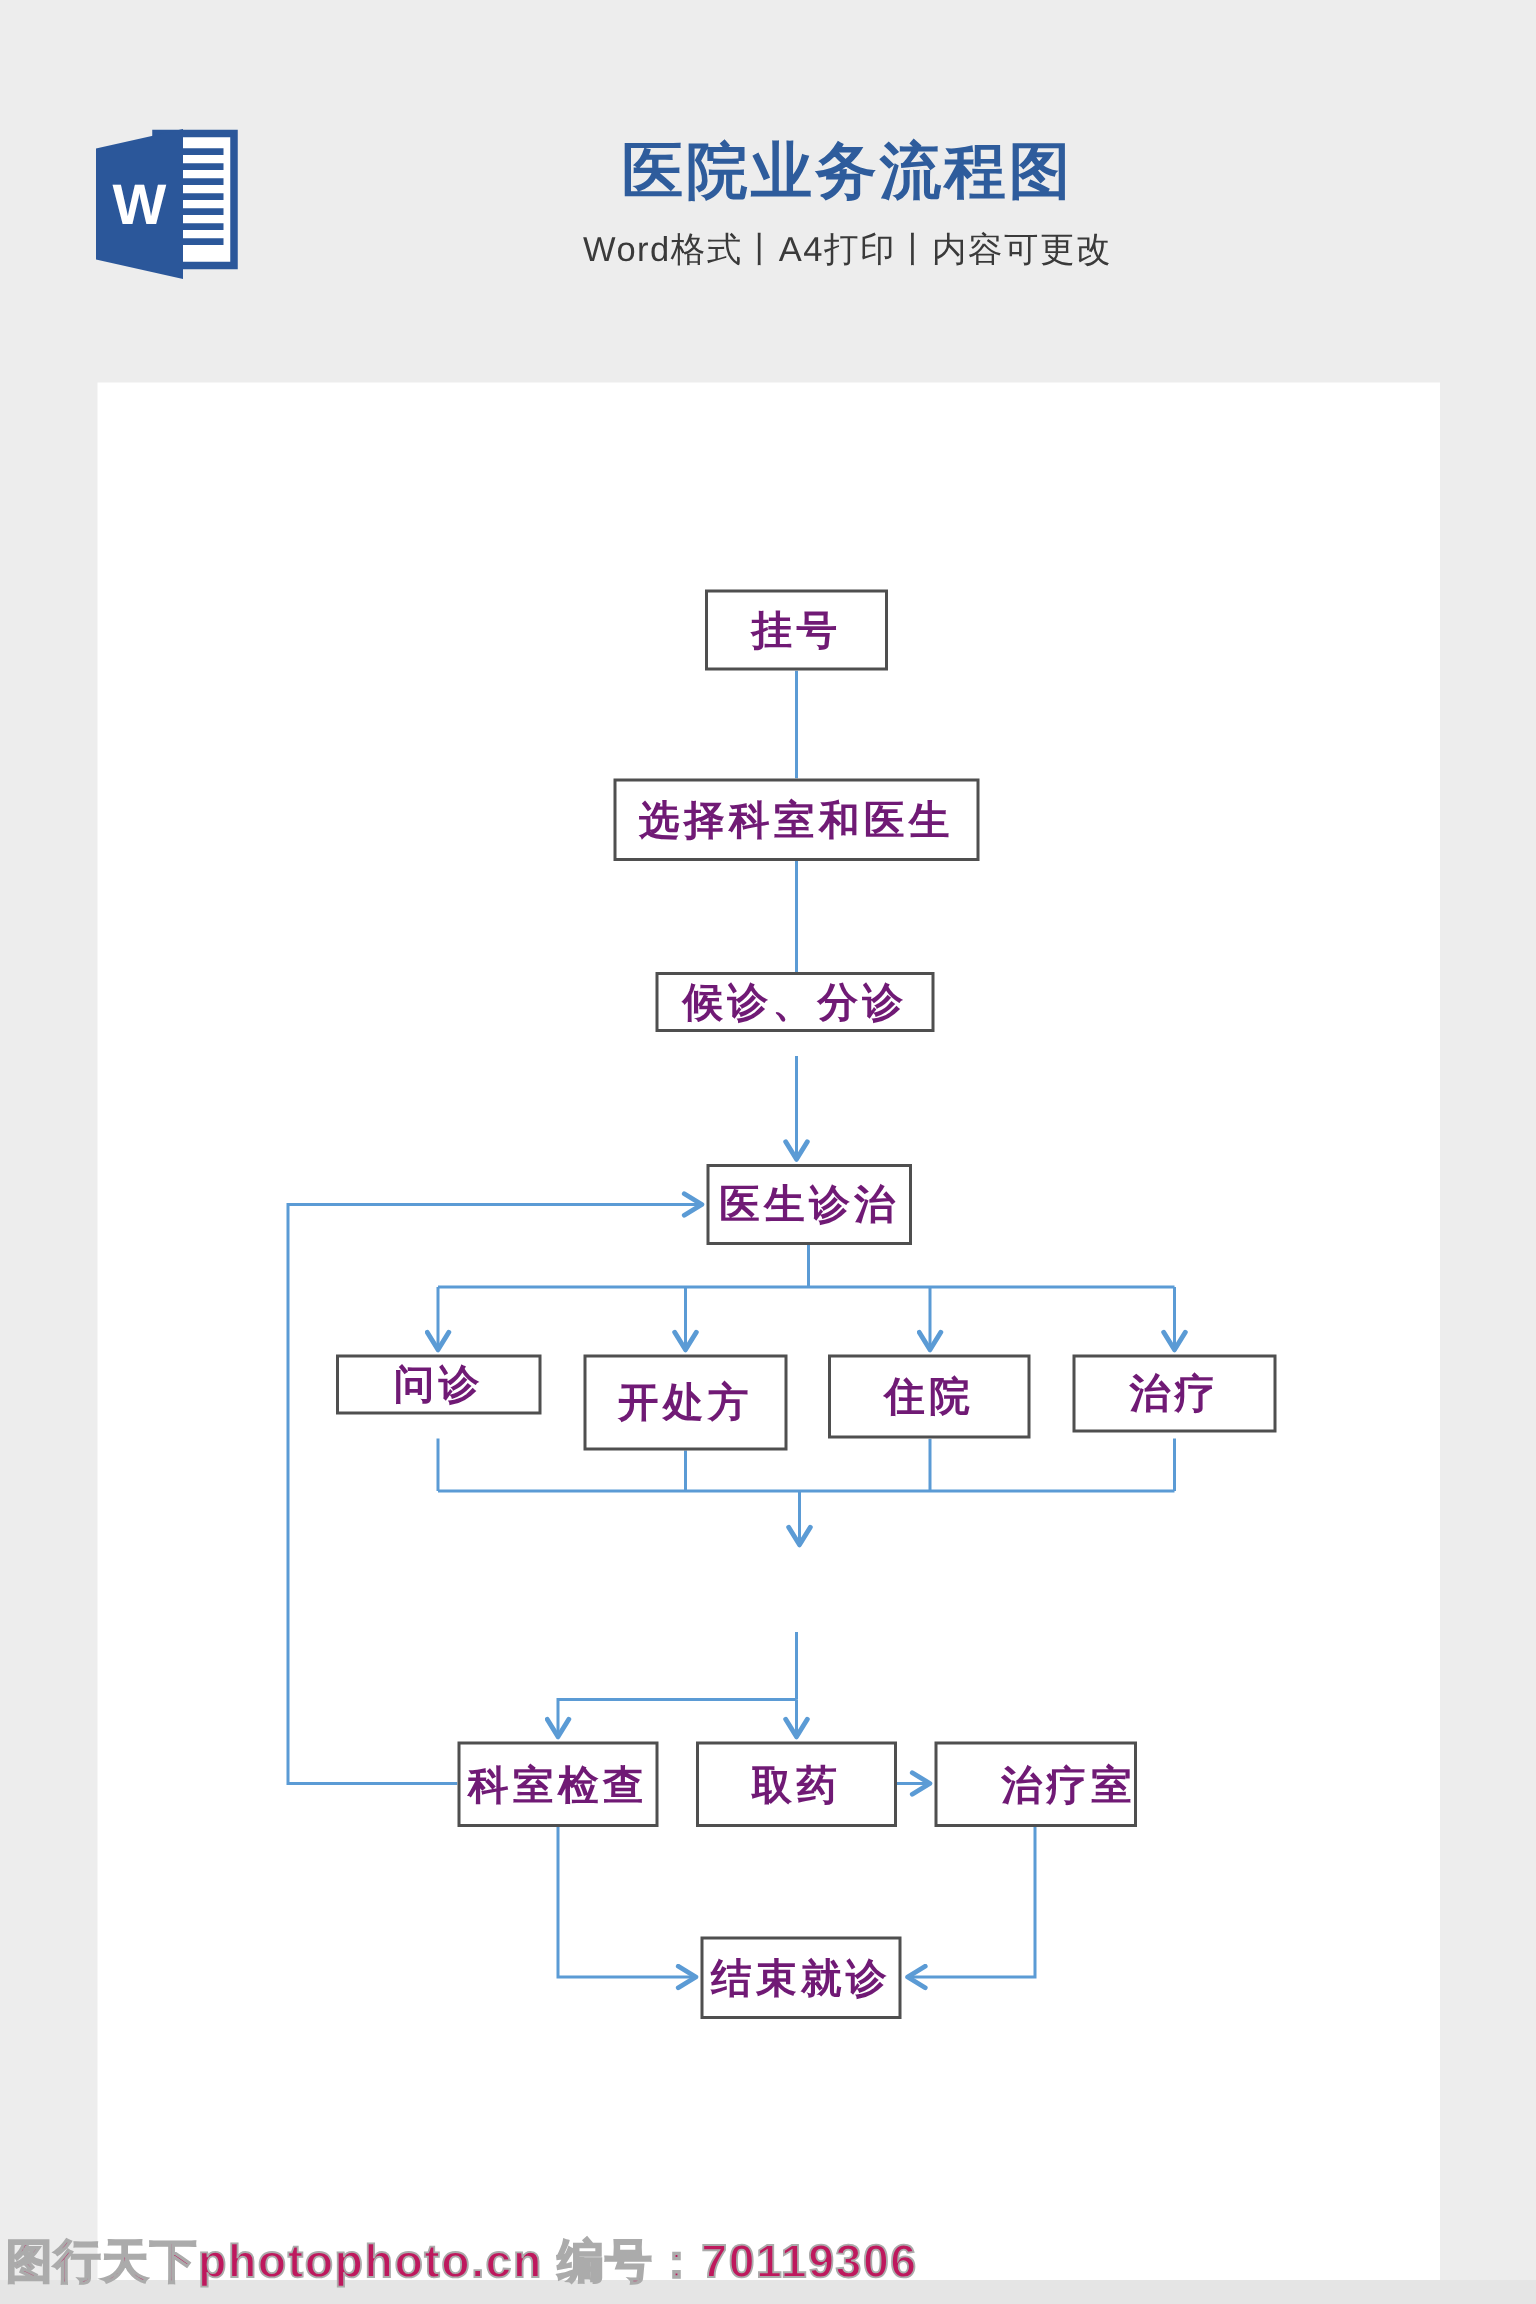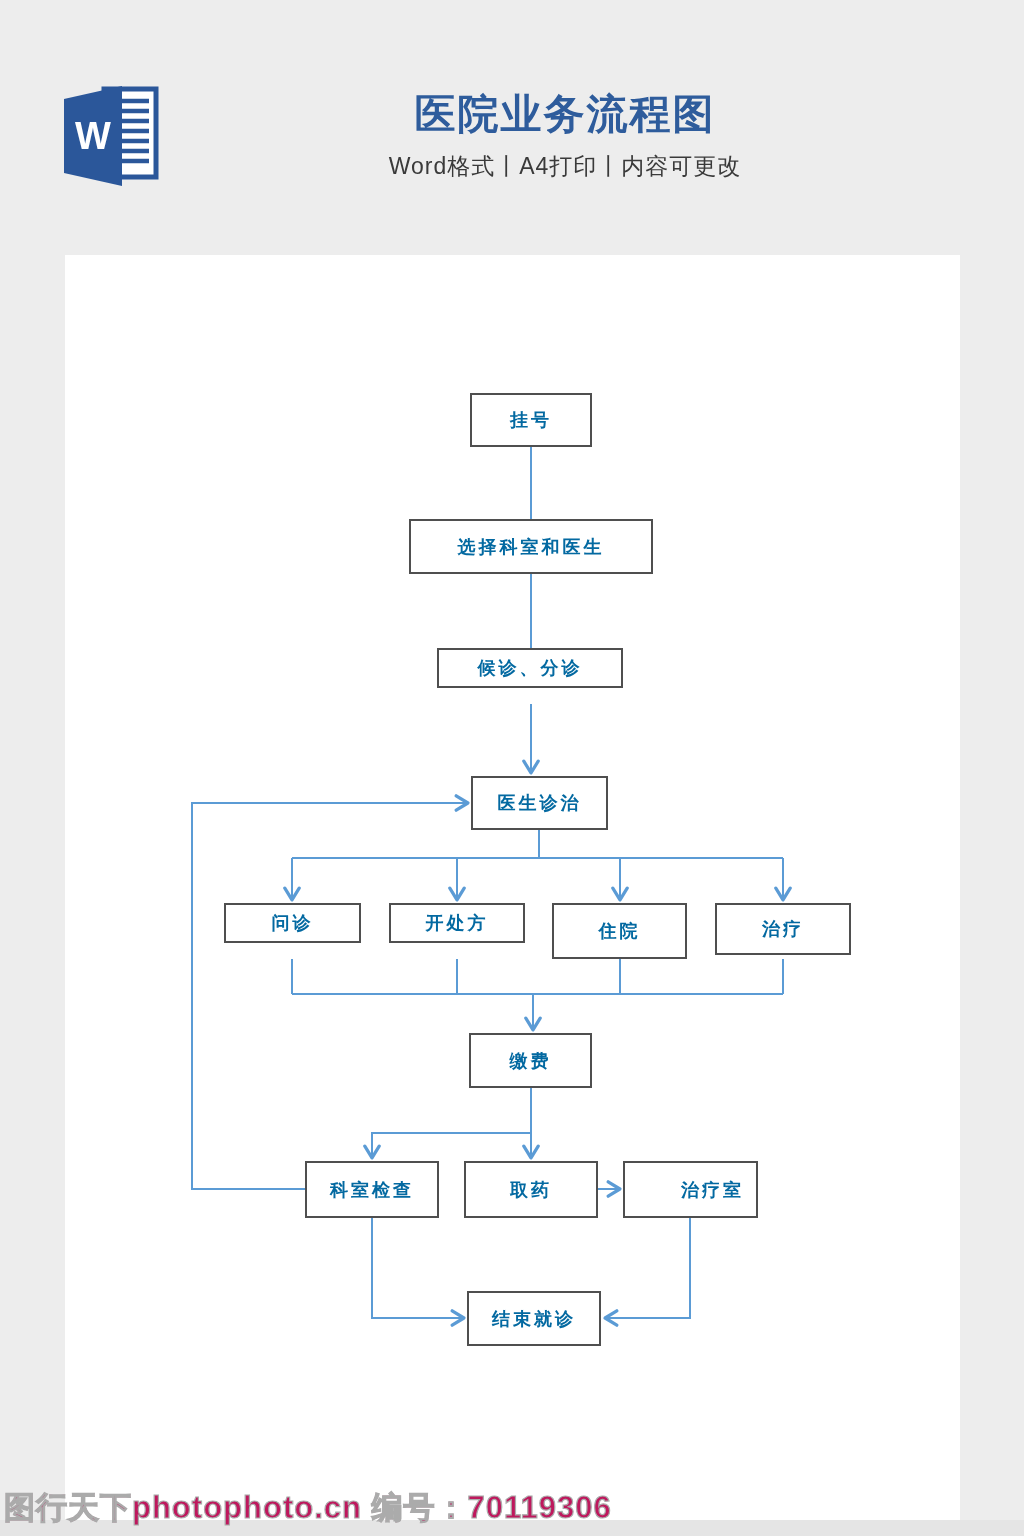--- a/index.html
+++ b/index.html
@@ -13,21 +13,21 @@
   .doc-title{font-size:41px;font-weight:700;color:#2e5c9c;letter-spacing:2px;line-height:1.1;}
   .doc-subtitle{margin-top:14px;font-size:23px;color:#3a3a3a;letter-spacing:1px;}
 
   
   .page{position:absolute;left:65px;top:255px;width:895px;height:1265px;background:#ffffff;}
   .connectors{position:absolute;left:0;top:0;width:895px;height:1265px;z-index:0;}
 
   
   .node{position:absolute;z-index:1;box-sizing:border-box;background:#ffffff;border:2px solid #4f4f4f;
         display:flex;align-items:center;justify-content:center;
-        font-family:"Liberation Serif","DejaVu Serif",serif;font-weight:700;font-size:18px;color:#0369a1;
+        font-family:"Liberation Serif","DejaVu Serif",serif;font-weight:700;font-size:27px;color:#701a75;
         letter-spacing:3px;white-space:nowrap;}
 
   
   .bottom-strip{position:absolute;left:0;top:1520px;width:1024px;height:16px;background:#e5e5e5;}
   .watermark{position:absolute;left:4px;top:1487px;z-index:3;
              font-size:31px;font-weight:700;color:#be185d;
              -webkit-text-stroke:1.2px #ababab;letter-spacing:1px;}
 </style>
 </head>
 <body>
@@ -98,25 +98,24 @@
         <path d="M240,934 L127,934 L127,548 L402,548" marker-end="url(#arr)"></path>
       </g>
     </svg>
 
     <div class="node" style="left:405px;top:138px;width:122px;height:54px;">挂号</div>
     <div class="node" style="left:344px;top:264px;width:244px;height:55px;">选择科室和医生</div>
     <div class="node" style="left:372px;top:393px;width:186px;height:40px;">候诊、分诊</div>
     <div class="node" style="left:406px;top:521px;width:137px;height:54px;">医生诊治</div>
 
     <div class="node" style="left:159px;top:648px;width:137px;height:40px;">问诊</div>
-    <div class="node" style="left:324px;top:648px;width:136px;height:40px;">开处方</div>
+    <div class="node" style="left:324px;top:648px;width:136px;height:64px;">开处方</div>
     <div class="node" style="left:487px;top:648px;width:135px;height:56px;">住院</div>
     <div class="node" style="left:650px;top:648px;width:136px;height:52px;">治疗</div>
 
-    <div class="node" style="left:404px;top:778px;width:123px;height:55px;">缴费</div>
 
     <div class="node" style="left:240px;top:906px;width:134px;height:57px;font-family:Liberation Serif, serif;">科室检查</div>
     <div class="node" style="left:399px;top:906px;width:134px;height:57px;">取药</div>
     <div class="node" style="left:558px;top:906px;width:135px;height:57px;padding-left:44px;">治疗室</div>
 
     <div class="node" style="left:402px;top:1036px;width:134px;height:55px;">结束就诊</div>
   </div>
 
   <div class="bottom-strip"></div>
   <div class="watermark">图行天下photophoto.cn 编号：70119306</div>

